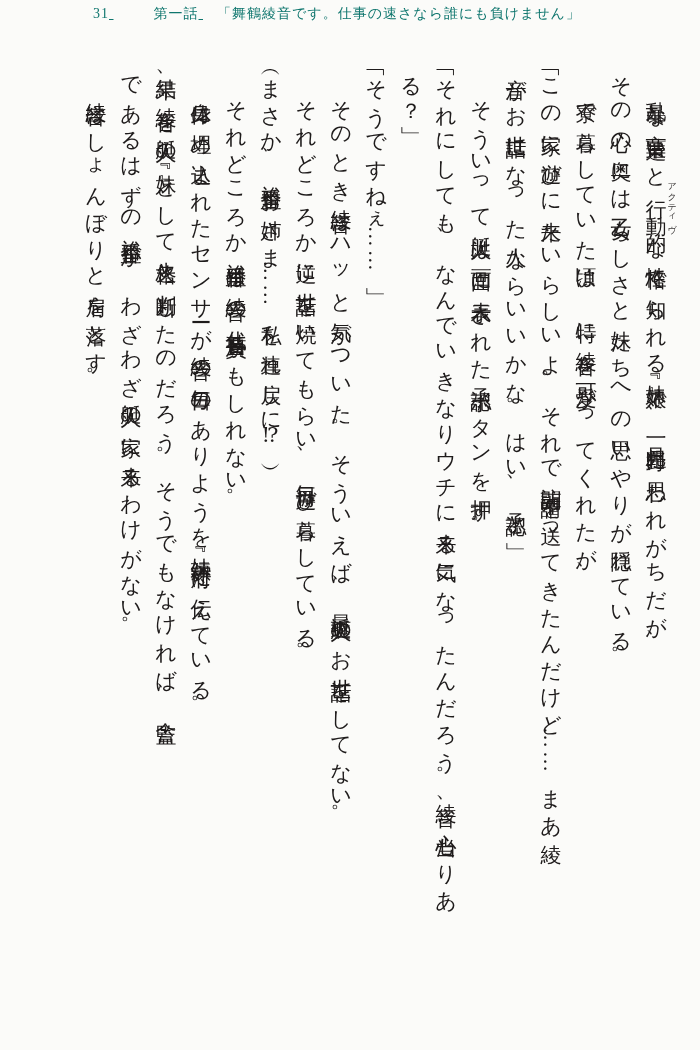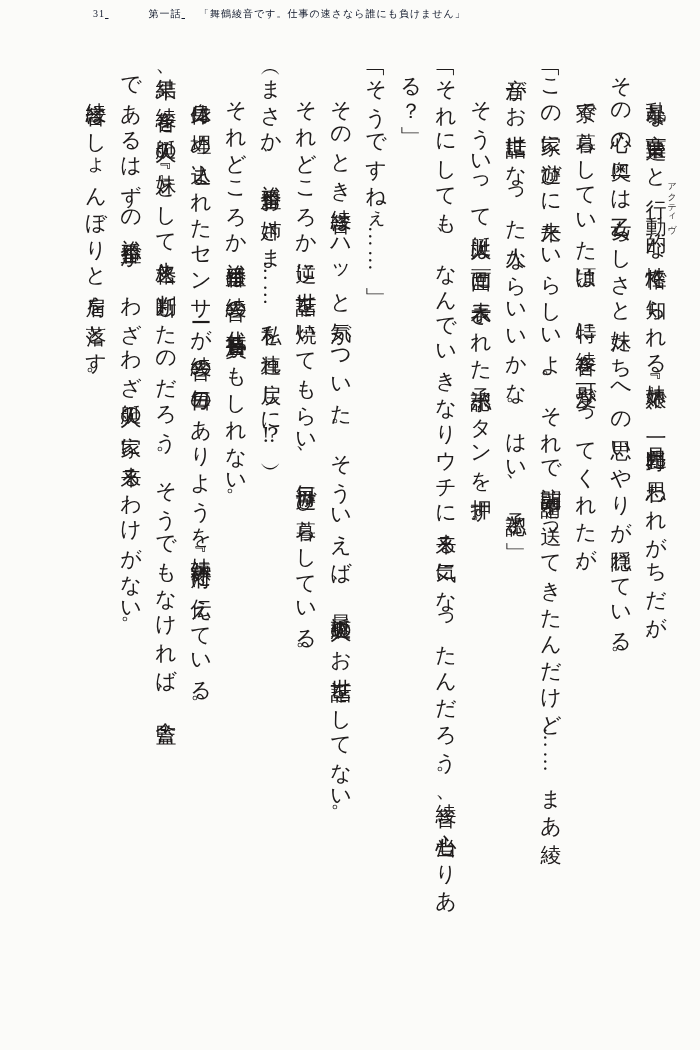--- a/index.html
+++ b/index.html
@@ -13,23 +13,23 @@
     background: #fbfbf9;
     font-family: "Liberation Serif", "DejaVu Serif", serif;
     color: #1e1b1b;
     overflow: hidden;
   }
   
   .running-head {
     position: absolute;
     top: 5px;
     left: 93px;
-    font-size: 10px;
+    font-size: 14px;
     line-height: 18px;
-    color: #0f172a;
+    color: #0f766e;
     letter-spacing: 1px;
     white-space: nowrap;
     text-decoration: underline;
   }
   .running-head .folio { display: inline-block; }
   .running-head .chapter { display: inline-block; margin-left: 40px; }
   .running-head .chapter-title { display: inline-block; margin-left: 14px; }
   
   .novel-text {
     position: absolute;

